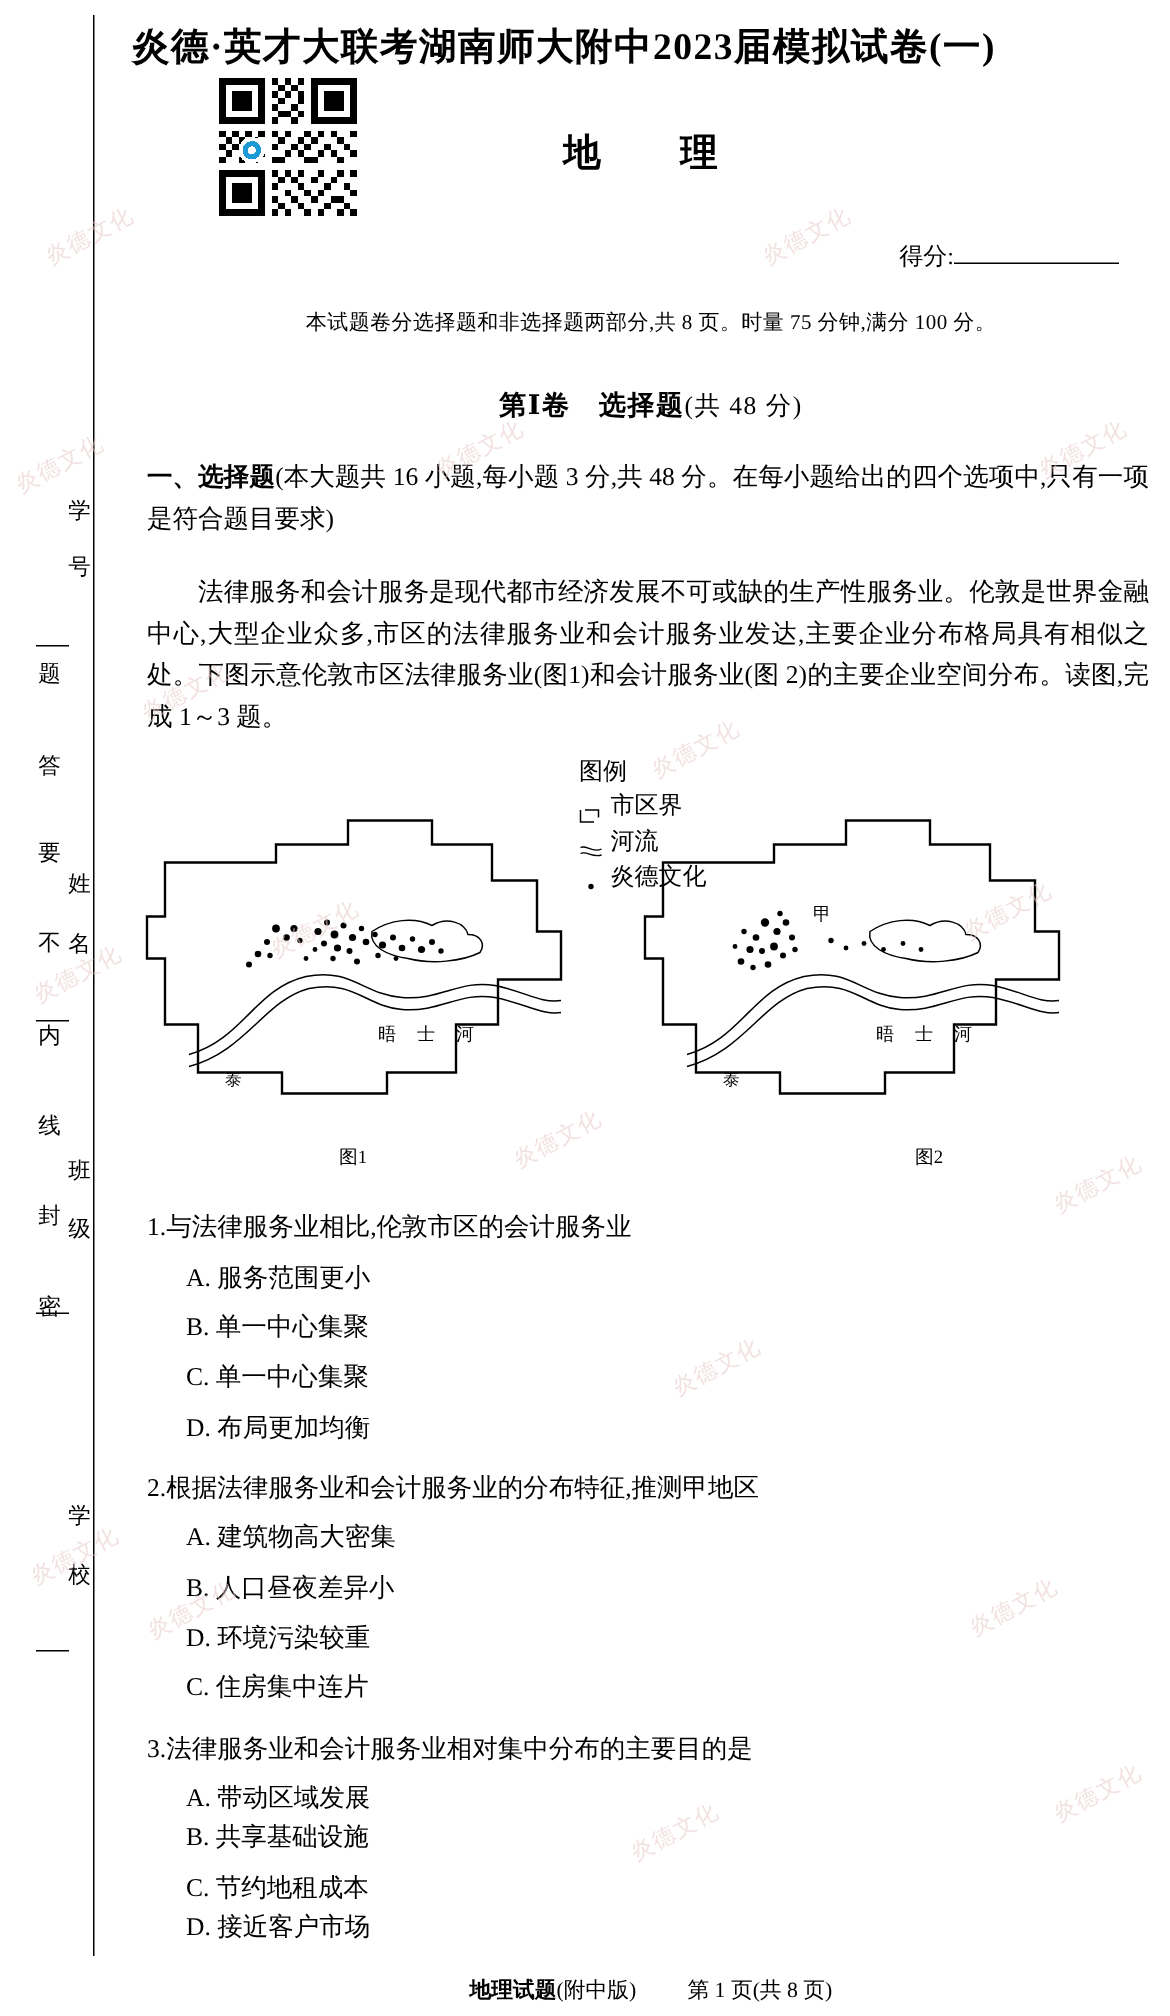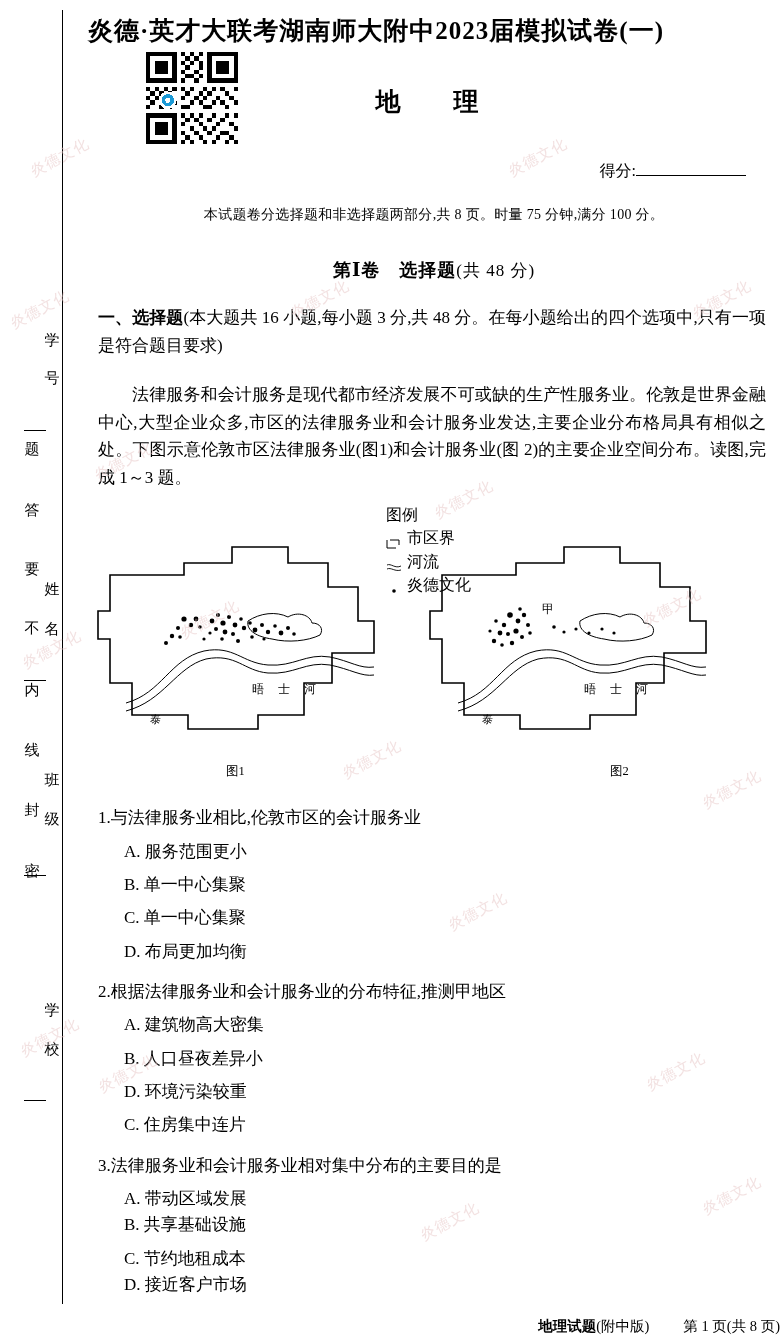--- a/index.html
+++ b/index.html
@@ -154,21 +154,21 @@
   .q .stem { display: block; }
   .opt { display: block; margin-left: 26px; margin-top: 7px; }
   .opt2 { display: flex; margin-left: 26px; margin-top: 7px; flex-direction: column; }
   .opt2 span:first-child { width: 250px; }
 
   
   .footer {
     position: absolute;
     left: 0; right: 0;
     bottom: 8px;
-    text-align: right;
+    text-align: center;
     font-size: 14.5px;
   }
   .footer b { font-weight: 700; }
   .footer .pg { margin-left: 34px; }
 </style>
 </head>
 <body>
 
 <div class="sidebar">
   <div class="side-rule"></div>

